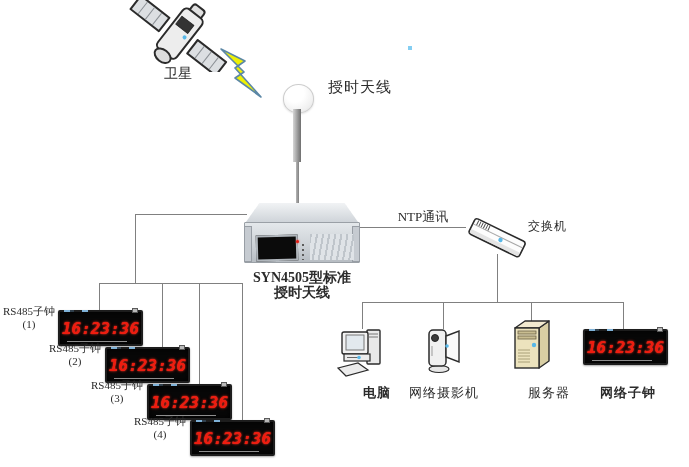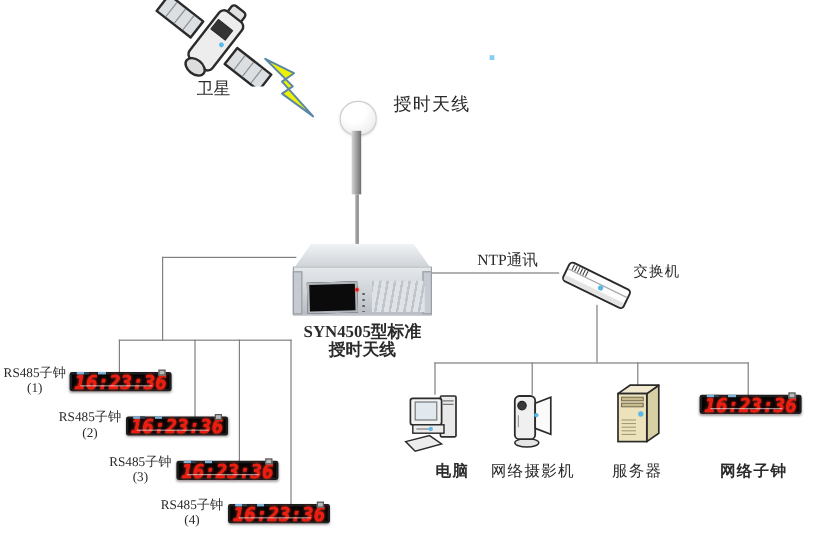--- a/index.html
+++ b/index.html
@@ -29,29 +29,29 @@
   .lbl-satellite{left:148px;top:65px;width:44px;font-size:14px;text-align:right;}
   .lbl-antenna{left:328px;top:78px;font-size:15px;letter-spacing:1px;}
   .lbl-rs485{left:148px;top:197px;width:84px;font-size:13px;text-align:center;}
   .lbl-ntp{left:392px;top:208px;width:62px;font-size:13px;text-align:center;}
   .lbl-switch{left:528px;top:218px;font-size:12px;letter-spacing:1px;}
   .lbl-device{left:244px;top:270px;width:116px;text-align:center;font-size:14px;
     font-weight:bold;line-height:15px;z-index:3;}
   .lbl-node{font-size:13px;text-align:center;letter-spacing:1px;}
   .lbl-computer{left:347px;top:384px;width:60px;font-weight:bold;}
   .lbl-camera{left:403px;top:384px;width:82px;}
-  .lbl-server{left:501px;top:384px;width:60px;}
+  .lbl-server{left:519px;top:384px;width:60px;}
   .lbl-netclock{left:594px;top:384px;width:68px;font-weight:bold;}
   .clock-lbl{position:absolute;z-index:3;width:58px;font-size:11px;line-height:13px;
     text-align:center;white-space:nowrap;}
   .clock-lbl .num{display:block;font-size:11px;}
   .cl1{left:0px;top:305px;} .cl2{left:46px;top:342px;}
   .cl3{left:88px;top:379px;} .cl4{left:131px;top:415px;}
   
-  .clock{position:absolute;width:85px;height:16px;background:#070707;
+  .clock{position:absolute;width:85px;height:36px;background:#070707;
     border:2px solid #1d1d1d;border-radius:2px;box-sizing:border-box;z-index:2;
     display:flex;align-items:center;justify-content:center;
     box-shadow:0 1px 2px rgba(0,0,0,.35), inset 0 0 5px #000;}
   .clock::before{content:"";position:absolute;top:-2px;left:4px;width:34px;height:2px;
     background:linear-gradient(90deg,#7fb2d8 0 6px,#30404d 6px 10px,transparent 10px 18px,#7fb2d8 18px 24px,transparent 24px);}
   .clock::after{content:"";position:absolute;top:-4px;right:3px;width:4px;height:3px;
     background:#b9b9b9;border:1px solid #5a5a5a;}
   .clock .reflect{position:absolute;left:9%;bottom:2px;width:74%;height:1px;
     background:rgba(255,255,255,.55);}
   .clock-time{font-family:"DejaVu Sans Mono",monospace;font-style:italic;font-weight:bold;

